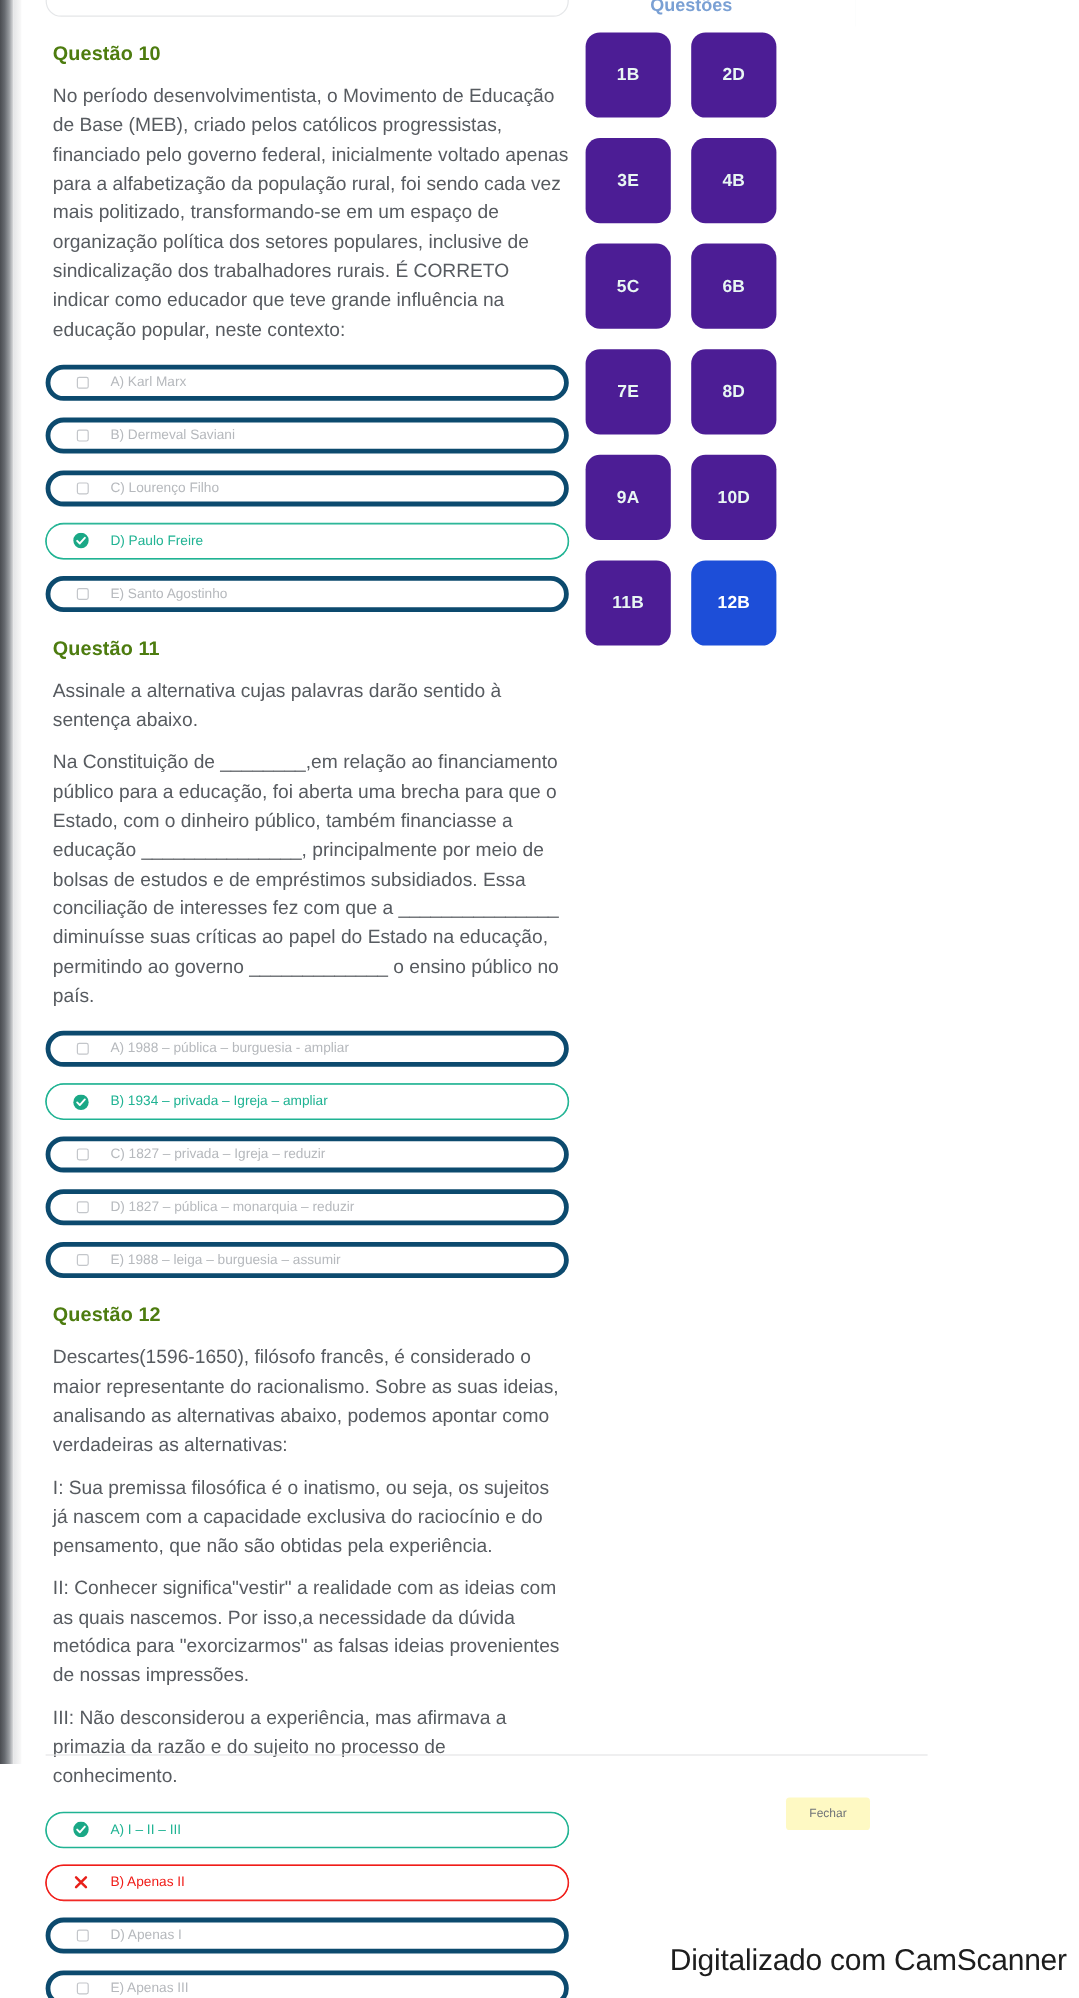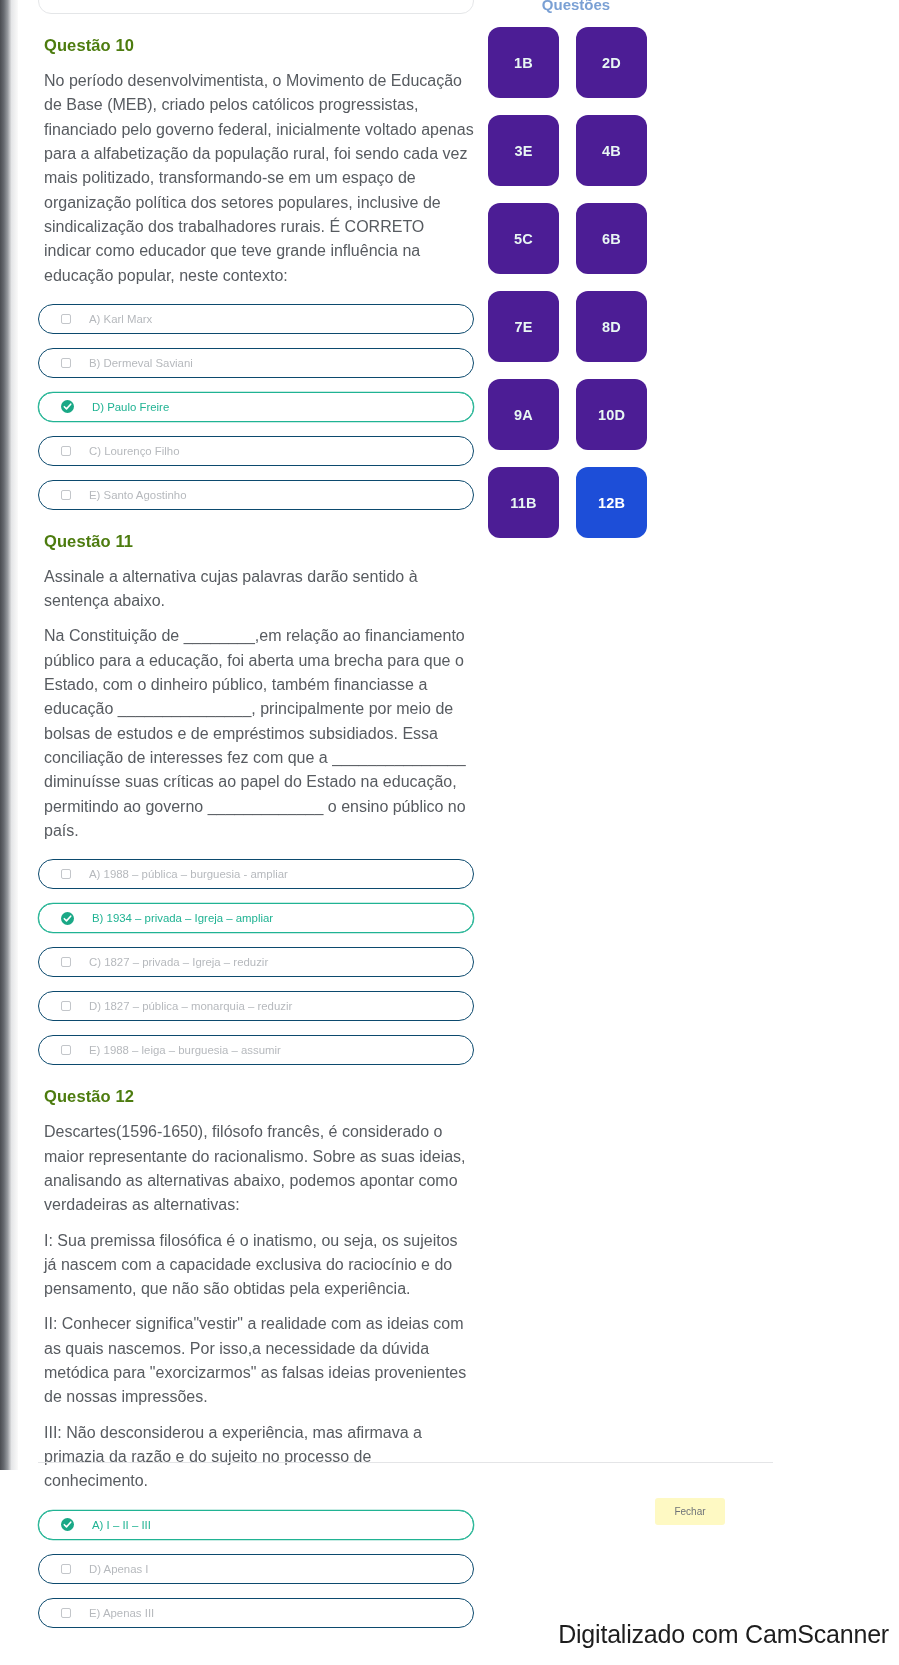--- a/index.html
+++ b/index.html
@@ -84,21 +84,21 @@
     margin: 0 0 8px 6px;
     max-width: 432px;
   }
   .q-body + .q-body { margin-top: 11px; }
 
   .options { margin-top: 16px; }
 
   .option {
     position: relative;
     height: 30px;
-    border: 1px solid #0c4a6e;
+    border: 4px solid #0c4a6e;
     border-radius: 16px;
     background: #ffffff;
     margin-bottom: 14px;
     display: flex;
     align-items: center;
     padding-left: 22px;
   }
   .option .box {
     width: 10px; height: 10px;
     border: 1px solid #c3c6ca;
@@ -221,32 +221,32 @@
             <p class="q-body">No período desenvolvimentista, o Movimento de Educação de Base (MEB), criado pelos católicos progressistas, financiado pelo governo federal, inicialmente voltado apenas para a alfabetização da população rural, foi sendo cada vez mais politizado, transformando-se em um espaço de organização política dos setores populares, inclusive de sindicalização dos trabalhadores rurais. É CORRETO indicar como educador que teve grande influência na educação popular, neste contexto:</p>
             <div class="options">
               <div class="option">
                 <span class="box"></span>
                 <span class="olabel">A) Karl Marx</span>
               </div>
               <div class="option">
                 <span class="box"></span>
                 <span class="olabel">B) Dermeval Saviani</span>
               </div>
+              <div class="option">
+                <span class="box"></span>
+                <span class="olabel">C) Lourenço Filho</span>
+              </div>
               <div class="option correct">
                 <span class="mark">
                   <svg width="13" height="13" viewBox="0 0 13 13">
                     <circle cx="6.5" cy="6.5" r="6.5" fill="#1aa886"></circle>
                     <path d="M3.3 6.7 L5.5 8.9 L9.7 4.2" stroke="#ffffff" stroke-width="1.6" fill="none" stroke-linecap="round" stroke-linejoin="round"></path>
                   </svg>
                 </span>
                 <span class="olabel">D) Paulo Freire</span>
-              </div>
-              <div class="option">
-                <span class="box"></span>
-                <span class="olabel">C) Lourenço Filho</span>
               </div>
               <div class="option">
                 <span class="box"></span>
                 <span class="olabel">E) Santo Agostinho</span>
               </div>
             </div>
           </div>
           <div>
             <div class="q-title">Questão 11</div>
             <p class="q-body">Assinale a alternativa cujas palavras darão sentido à sentença abaixo.</p>
@@ -288,20 +288,28 @@
             <div class="options">
               <div class="option correct">
                 <span class="mark">
                   <svg width="13" height="13" viewBox="0 0 13 13">
                     <circle cx="6.5" cy="6.5" r="6.5" fill="#1aa886"></circle>
                     <path d="M3.3 6.7 L5.5 8.9 L9.7 4.2" stroke="#ffffff" stroke-width="1.6" fill="none" stroke-linecap="round" stroke-linejoin="round"></path>
                   </svg>
                 </span>
                 <span class="olabel">A) I – II – III</span>
               </div>
+              <div class="option wrong">
+                <span class="mark">
+                  <svg width="13" height="13" viewBox="0 0 13 13">
+                    <path d="M2.4 2.4 L10.6 10.6 M10.6 2.4 L2.4 10.6" stroke="#e8201a" stroke-width="2.1" stroke-linecap="round"></path>
+                  </svg>
+                </span>
+                <span class="olabel">B) Apenas II</span>
+              </div>
               <div class="option">
                 <span class="box"></span>
                 <span class="olabel">D) Apenas I</span>
               </div>
               <div class="option">
                 <span class="box"></span>
                 <span class="olabel">E) Apenas III</span>
               </div>
             </div>
           </div>

